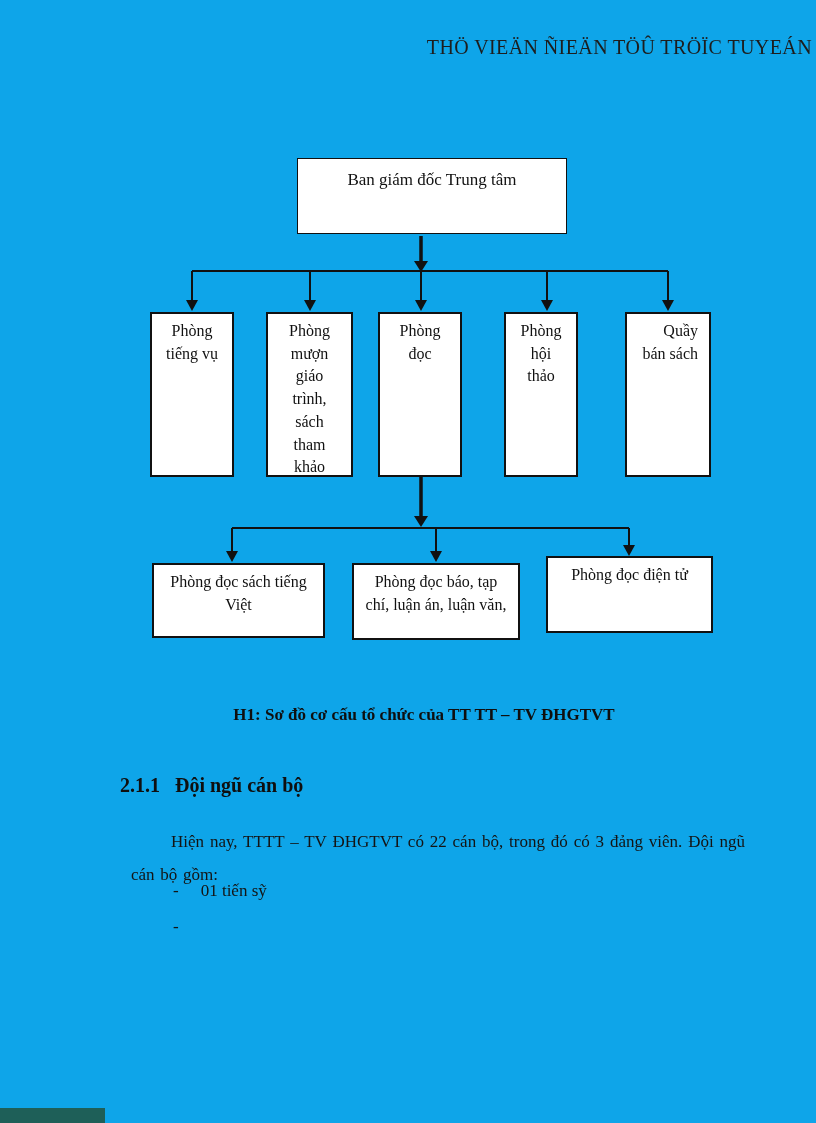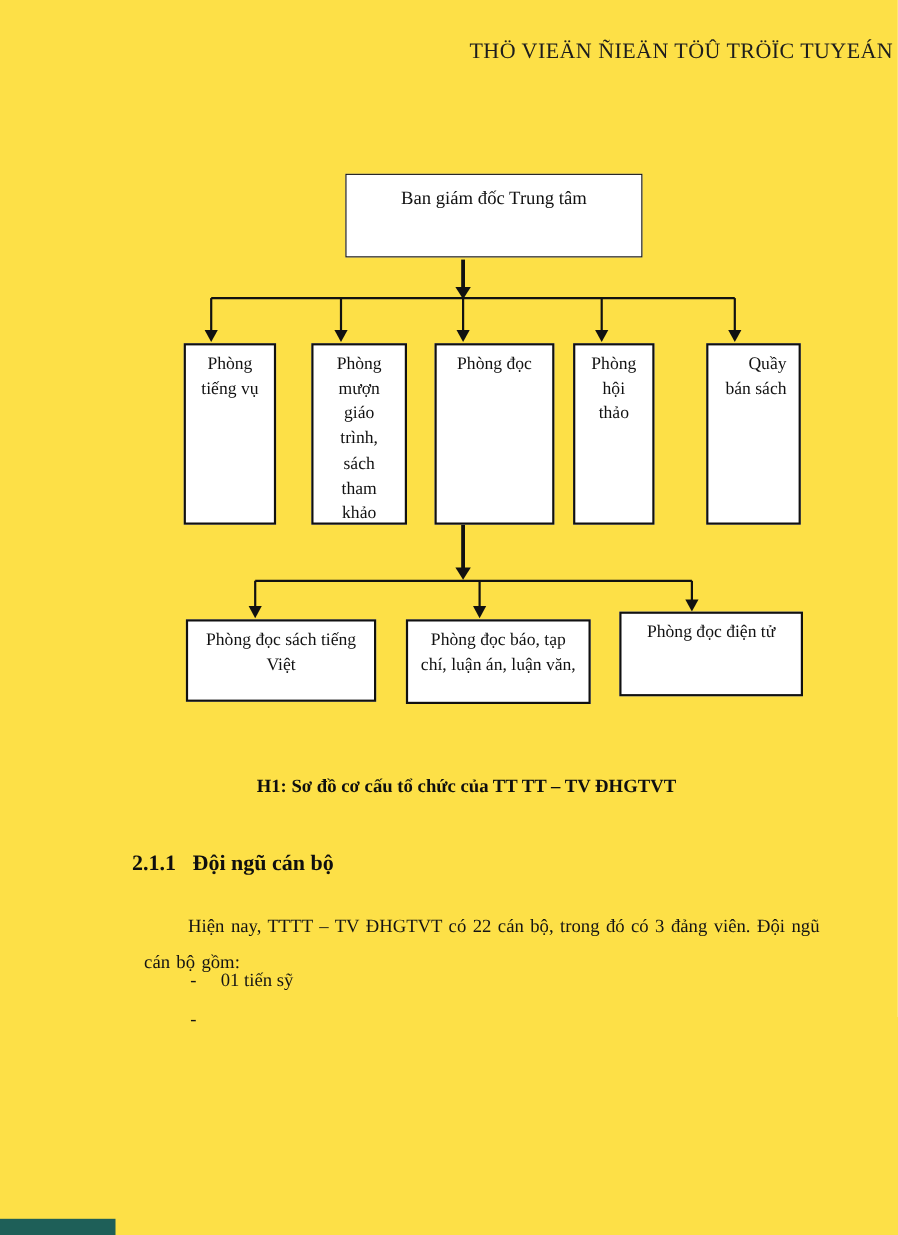--- a/index.html
+++ b/index.html
@@ -3,37 +3,37 @@
 <meta charset="utf-8">
 <style>
   html, body { margin: 0; padding: 0; }
   body {
     width: 816px; height: 1123px;
     background: #ffffff;
     font-family: "Liberation Serif", "DejaVu Serif", serif;
     color: #161616;
     overflow: hidden;
   }
-  .page { position: relative; width: 816px; height: 1123px; background: #fde047; }
+  .page { position: relative; width: 816px; height: 1123px; background: #0ea5e9; }
 
   .wm-header {
     position: absolute; top: 36px; right: 4px;
     font-size: 20px; letter-spacing: 0.4px; color: #1d1d1d;
     white-space: nowrap;
   }
 
   svg.connectors { position: absolute; left: 0; top: 0; }
   svg.connectors line { stroke: #111; }
   svg.connectors polygon { fill: #111; }
 
   .obox {
     position: absolute; box-sizing: border-box;
     border: 2px solid #111; background: #fff;
     text-align: center; font-size: 16px; line-height: 1.42;
-    padding: 6px 11px 16px 11px; color: #111; margin-left: 17px;
+    padding: 6px 11px 16px 11px; color: #111;
   }
   .obox.root { border-width: 1.5px; font-size: 17px; padding-top: 9px; }
 
   .fig-caption {
     position: absolute; left: 118px; top: 705px; width: 612px;
     text-align: center; font-weight: bold; font-size: 17px; color: #0f0f0f;
   }
 
   .sec-heading {
     position: absolute; left: 120px; top: 774px;
@@ -92,21 +92,21 @@
     <line x1="436" y1="528" x2="436" y2="553" stroke-width="2"></line>
     <polygon points="430,551 442,551 436,562"></polygon>
     <line x1="629" y1="528" x2="629" y2="547" stroke-width="2"></line>
     <polygon points="623,545 635,545 629,556"></polygon>
   </svg>
 
   <div class="obox root" style="left:297px; top:158px; width:270px; height:76px;">Ban giám đốc Trung tâm</div>
 
   <div class="obox" style="left:150px; top:312px; width:84px; height:165px;">Phòng tiếng vụ</div>
   <div class="obox" style="left:266px; top:312px; width:87px; height:165px;">Phòng mượn giáo trình, sách tham khảo</div>
-  <div class="obox" style="left:378px; top:312px; width:109px; height:165px;">Phòng đọc</div>
+  <div class="obox" style="left:378px; top:312px; width:84px; height:165px;">Phòng đọc</div>
   <div class="obox" style="left:504px; top:312px; width:74px; height:165px;">Phòng hội thảo</div>
   <div class="obox" style="left:625px; top:312px; width:86px; height:165px;text-align:right;">Quầy bán sách</div>
 
   <div class="obox" style="left:152px; top:563px; width:173px; height:75px;">Phòng đọc sách tiếng Việt</div>
   <div class="obox" style="left:352px; top:563px; width:168px; height:77px;">Phòng đọc báo, tạp chí, luận án, luận văn,</div>
   <div class="obox" style="left:546px; top:556px; width:167px; height:77px;">Phòng đọc điện tử</div>
 
   <div class="fig-caption">H1: Sơ đồ cơ cấu tổ chức của TT TT – TV ĐHGTVT</div>
 
   <div class="sec-heading">

